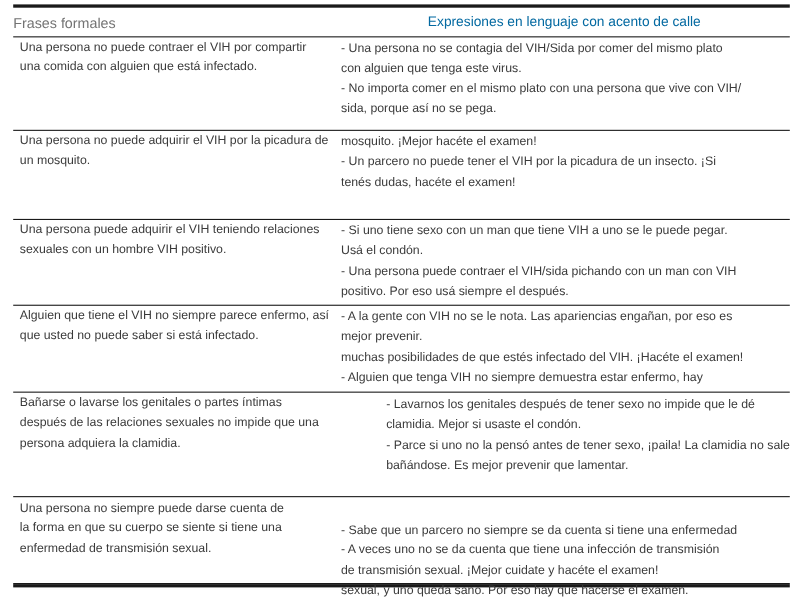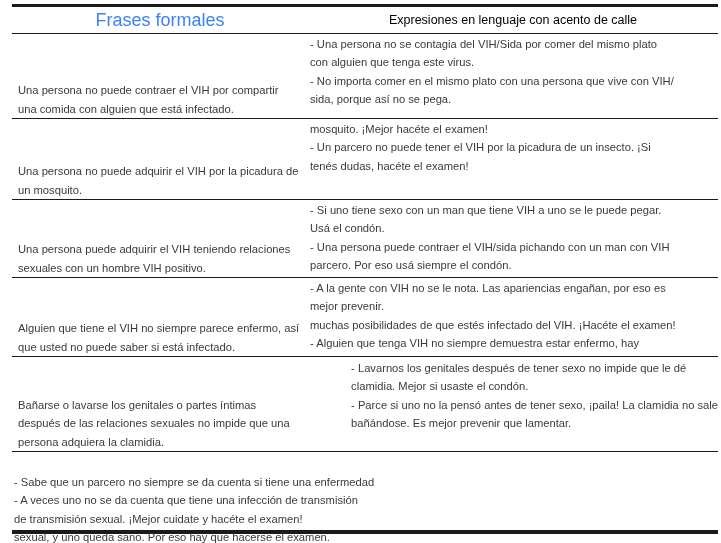--- a/index.html
+++ b/index.html
@@ -2,26 +2,26 @@
 <html><head>
 <meta charset="utf-8">
 <style>
   html, body { margin: 0; padding: 0; background: #ffffff; }
   body { width: 721px; height: 543px; position: relative; overflow: hidden;
          font-family: "Liberation Sans", "DejaVu Sans", sans-serif; color: #3a3a3a; }
   .tbl { position: absolute; left: 12px; top: 4px; width: 706px; }
   .top-rule { height: 3px; background: #1a1a1a; }
   .bottom-rule { height: 3px; background: #1a1a1a; }
   .head { display: flex; height: 26px; align-items: center; border-bottom: 1.5px solid #1a1a1a; }
-  .head .c1 { width: 296px; text-align: center; font-size: 18px; color: #3b82f6; }
-  .head .c2 { flex: 1; text-align: center; font-size: 12.5px; color: #000000; }
+  .head .c1 { width: 296px; text-align: left; font-size: 13px; color: #737373; }
+  .head .c2 { flex: 1; text-align: center; font-size: 12.5px; color: #0369a1; }
   .row { display: flex; border-bottom: 1.5px solid #1a1a1a; }
   .row:last-of-type { border-bottom: none; }
   .row .c1 { width: 296px; padding-left: 6px; box-sizing: border-box; display: flex;
-             align-items: flex-end; font-size: 11.2px; line-height: 18.3px; }
+             align-items: flex-start; font-size: 11.2px; line-height: 18.3px; }
   .row .c2 { flex: 1; padding-left: 2px; font-size: 11.2px; line-height: 18.3px; padding-top: 1px; padding-bottom: 1px; }
   .row .c1.top { align-items: flex-start; padding-top: 1px; }
   .line { display: block; white-space: nowrap; }
   .r1 { height: 84px; }
   .r2 { height: 80px; }
   .r3 { height: 77px; }
   .r4 { height: 78px; }
   .r5 { height: 94px; }
   .r6 { height: 78px; }
   .r5 .c2 { padding-top: 2px; margin-left: 44px; }
@@ -70,21 +70,21 @@
     <div class="c1">
         <div>
       <span class="line">Una persona puede adquirir el VIH teniendo relaciones</span>
       <span class="line">sexuales con un hombre VIH positivo.</span>
     </div>
       </div>
     <div class="c2">
       <span class="line">- Si uno tiene sexo con un man que tiene VIH a uno se le puede pegar.</span>
       <span class="line">Usá el condón.</span>
       <span class="line">- Una persona puede contraer el VIH/sida pichando con un man con VIH</span>
-      <span class="line">parcero. Por eso usá siempre el condón.</span>
+      <span class="line">positivo. Por eso usá siempre el después.</span>
     </div>
   </div>
 
   <div class="row r4">
     <div class="c1">
         <div>
       <span class="line">Alguien que tiene el VIH no siempre parece enfermo, así</span>
       <span class="line">que usted no puede saber si está infectado.</span>
     </div>
       </div>
@@ -106,20 +106,27 @@
       </div>
     <div class="c2">
       <span class="line">- Lavarnos los genitales después de tener sexo no impide que le dé</span>
       <span class="line">clamidia. Mejor si usaste el condón.</span>
       <span class="line">- Parce si uno no la pensó antes de tener sexo, ¡paila! La clamidia no sale</span>
       <span class="line">bañándose. Es mejor prevenir que lamentar.</span>
     </div>
   </div>
 
   <div class="row r6">
+    <div class="c1 top">
+        <div>
+      <span class="line">Una persona no siempre puede darse cuenta de</span>
+      <span class="line">la forma en que su cuerpo se siente si tiene una</span>
+      <span class="line">enfermedad de transmisión sexual.</span>
+    </div>
+      </div>
     <div class="c2">
       <span class="line">- Sabe que un parcero no siempre se da cuenta si tiene una enfermedad</span>
       <span class="line"> - A veces uno no se da cuenta que tiene una infección de transmisión</span>
       <span class="line">de transmisión sexual. ¡Mejor cuidate y hacéte el examen!</span>
       <span class="line">sexual, y uno queda sano. Por eso hay que hacerse el examen.</span>
     </div>
   </div>
 
   <div class="bottom-rule"></div>
 </div>

